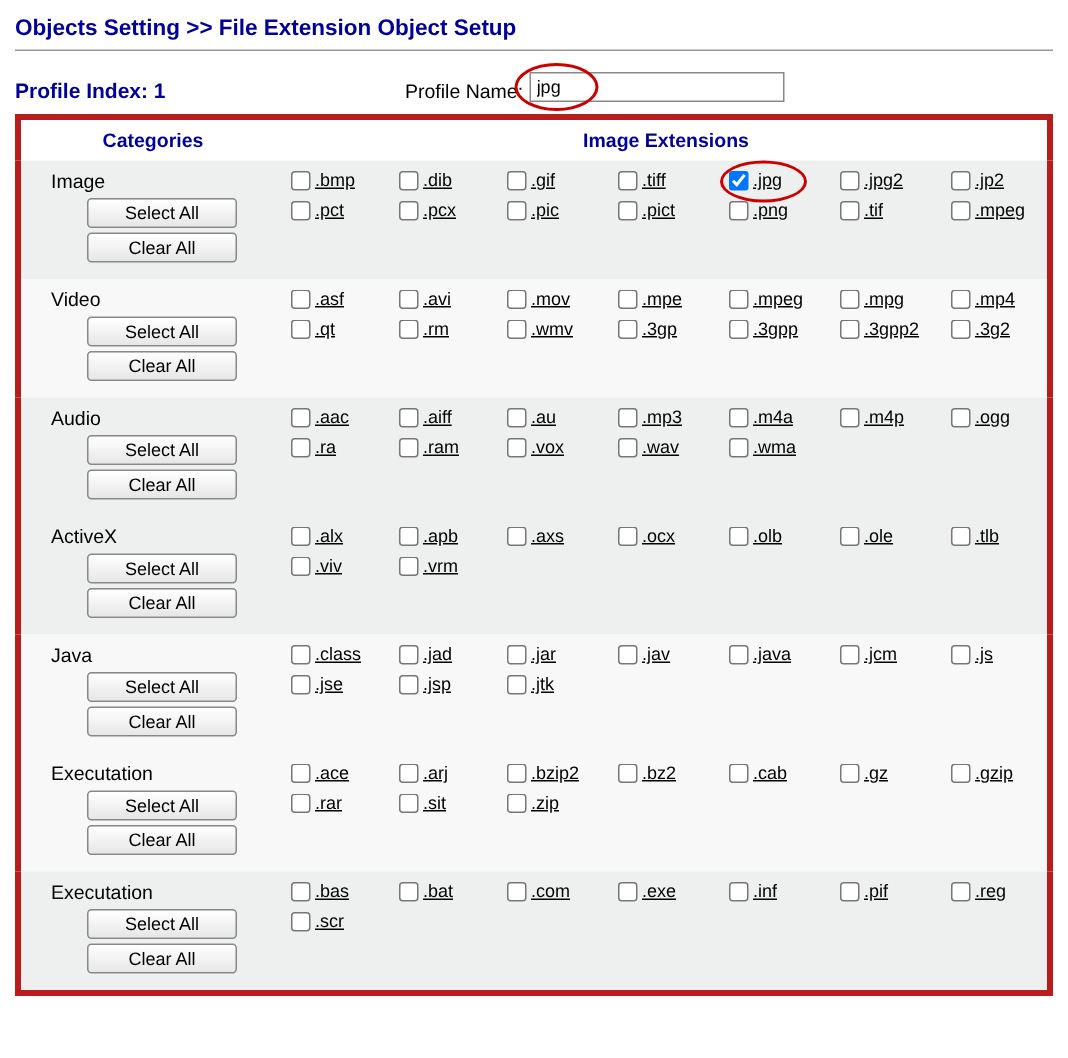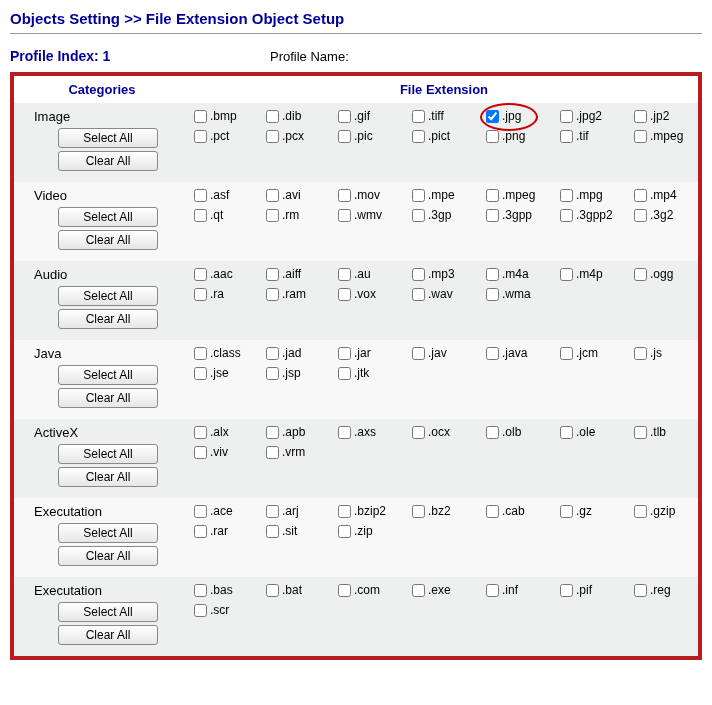--- a/index.html
+++ b/index.html
@@ -70,20 +70,21 @@
   tr.group-row.odd  > td { background: #eef0ef; }
   tr.group-row.even > td { background: #f7f8f7; }
   td.cat-cell {
     vertical-align: top;
     padding: 6px 8px 8px 20px;
     width: 160px;
   }
   td.ext-cell {
     vertical-align: top;
     padding: 6px 4px 8px 4px;
+    text-decoration: underline;
   }
   .cat-name {
     font-size: 13px;
     margin-bottom: 4px;
   }
   .btn {
     display: block;
     width: 100px;
     height: 20px;
     margin: 3px auto 3px auto;
@@ -122,27 +123,31 @@
 </style>
 </head>
 <body>
 
 <div class="page-title">Objects Setting &gt;&gt; File Extension Object Setup</div>
 <hr class="div">
 
 <div class="profile-row">
   <div class="profile-index">Profile Index: 1</div>
   <div class="profile-name-label">Profile Name:</div>
+  <div class="profile-name-wrap">
+    <input class="profile-name-input" type="text" value="jpg" style="">
+    <div class="highlight-oval-input"></div>
+  </div>
 </div>
 
 <table class="main">
   <thead>
     <tr>
       <th class="cat">Categories</th>
-      <th>File Extension</th>
+      <th>Image Extensions</th>
     </tr>
   </thead>
   <tbody id="tbody">
       <tr class="group-row odd">
         <td class="cat-cell">
           <div class="cat-name">Image</div>
           <button class="btn">Select All</button>
           <button class="btn">Clear All</button>
         </td>
         <td class="ext-cell">
@@ -326,20 +331,67 @@
               <input type="checkbox" style="">
               <span class="ext-label">.wav</span>
             </label>
             <label class="ext-item">
               <input type="checkbox" style="">
               <span class="ext-label">.wma</span>
             </label>
           </div>
         </td>
       </tr>
+      <tr class="group-row odd">
+        <td class="cat-cell">
+          <div class="cat-name">ActiveX</div>
+          <button class="btn">Select All</button>
+          <button class="btn">Clear All</button>
+        </td>
+        <td class="ext-cell">
+          <div class="ext-grid">
+            <label class="ext-item">
+              <input type="checkbox" style="">
+              <span class="ext-label">.alx</span>
+            </label>
+            <label class="ext-item">
+              <input type="checkbox" style="">
+              <span class="ext-label">.apb</span>
+            </label>
+            <label class="ext-item">
+              <input type="checkbox" style="">
+              <span class="ext-label">.axs</span>
+            </label>
+            <label class="ext-item">
+              <input type="checkbox" style="">
+              <span class="ext-label">.ocx</span>
+            </label>
+            <label class="ext-item">
+              <input type="checkbox" style="">
+              <span class="ext-label">.olb</span>
+            </label>
+            <label class="ext-item">
+              <input type="checkbox" style="">
+              <span class="ext-label">.ole</span>
+            </label>
+            <label class="ext-item">
+              <input type="checkbox" style="">
+              <span class="ext-label">.tlb</span>
+            </label>
+            <label class="ext-item">
+              <input type="checkbox" style="">
+              <span class="ext-label">.viv</span>
+            </label>
+            <label class="ext-item">
+              <input type="checkbox" style="">
+              <span class="ext-label">.vrm</span>
+            </label>
+          </div>
+        </td>
+      </tr>
       <tr class="group-row even">
         <td class="cat-cell">
           <div class="cat-name">Java</div>
           <button class="btn">Select All</button>
           <button class="btn">Clear All</button>
         </td>
         <td class="ext-cell">
           <div class="ext-grid">
             <label class="ext-item">
               <input type="checkbox" style="">
@@ -373,67 +425,20 @@
               <input type="checkbox" style="">
               <span class="ext-label">.jse</span>
             </label>
             <label class="ext-item">
               <input type="checkbox" style="">
               <span class="ext-label">.jsp</span>
             </label>
             <label class="ext-item">
               <input type="checkbox" style="">
               <span class="ext-label">.jtk</span>
-            </label>
-          </div>
-        </td>
-      </tr>
-      <tr class="group-row odd">
-        <td class="cat-cell">
-          <div class="cat-name">ActiveX</div>
-          <button class="btn">Select All</button>
-          <button class="btn">Clear All</button>
-        </td>
-        <td class="ext-cell">
-          <div class="ext-grid">
-            <label class="ext-item">
-              <input type="checkbox" style="">
-              <span class="ext-label">.alx</span>
-            </label>
-            <label class="ext-item">
-              <input type="checkbox" style="">
-              <span class="ext-label">.apb</span>
-            </label>
-            <label class="ext-item">
-              <input type="checkbox" style="">
-              <span class="ext-label">.axs</span>
-            </label>
-            <label class="ext-item">
-              <input type="checkbox" style="">
-              <span class="ext-label">.ocx</span>
-            </label>
-            <label class="ext-item">
-              <input type="checkbox" style="">
-              <span class="ext-label">.olb</span>
-            </label>
-            <label class="ext-item">
-              <input type="checkbox" style="">
-              <span class="ext-label">.ole</span>
-            </label>
-            <label class="ext-item">
-              <input type="checkbox" style="">
-              <span class="ext-label">.tlb</span>
-            </label>
-            <label class="ext-item">
-              <input type="checkbox" style="">
-              <span class="ext-label">.viv</span>
-            </label>
-            <label class="ext-item">
-              <input type="checkbox" style="">
-              <span class="ext-label">.vrm</span>
             </label>
           </div>
         </td>
       </tr>
       <tr class="group-row even">
         <td class="cat-cell">
           <div class="cat-name">Executation</div>
           <button class="btn">Select All</button>
           <button class="btn">Clear All</button>
         </td>

